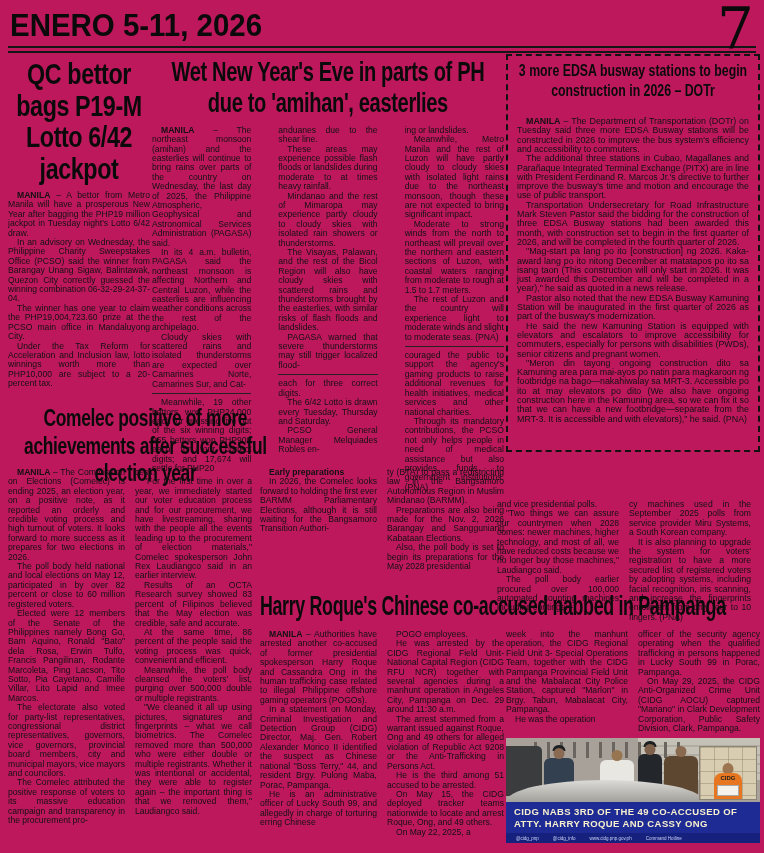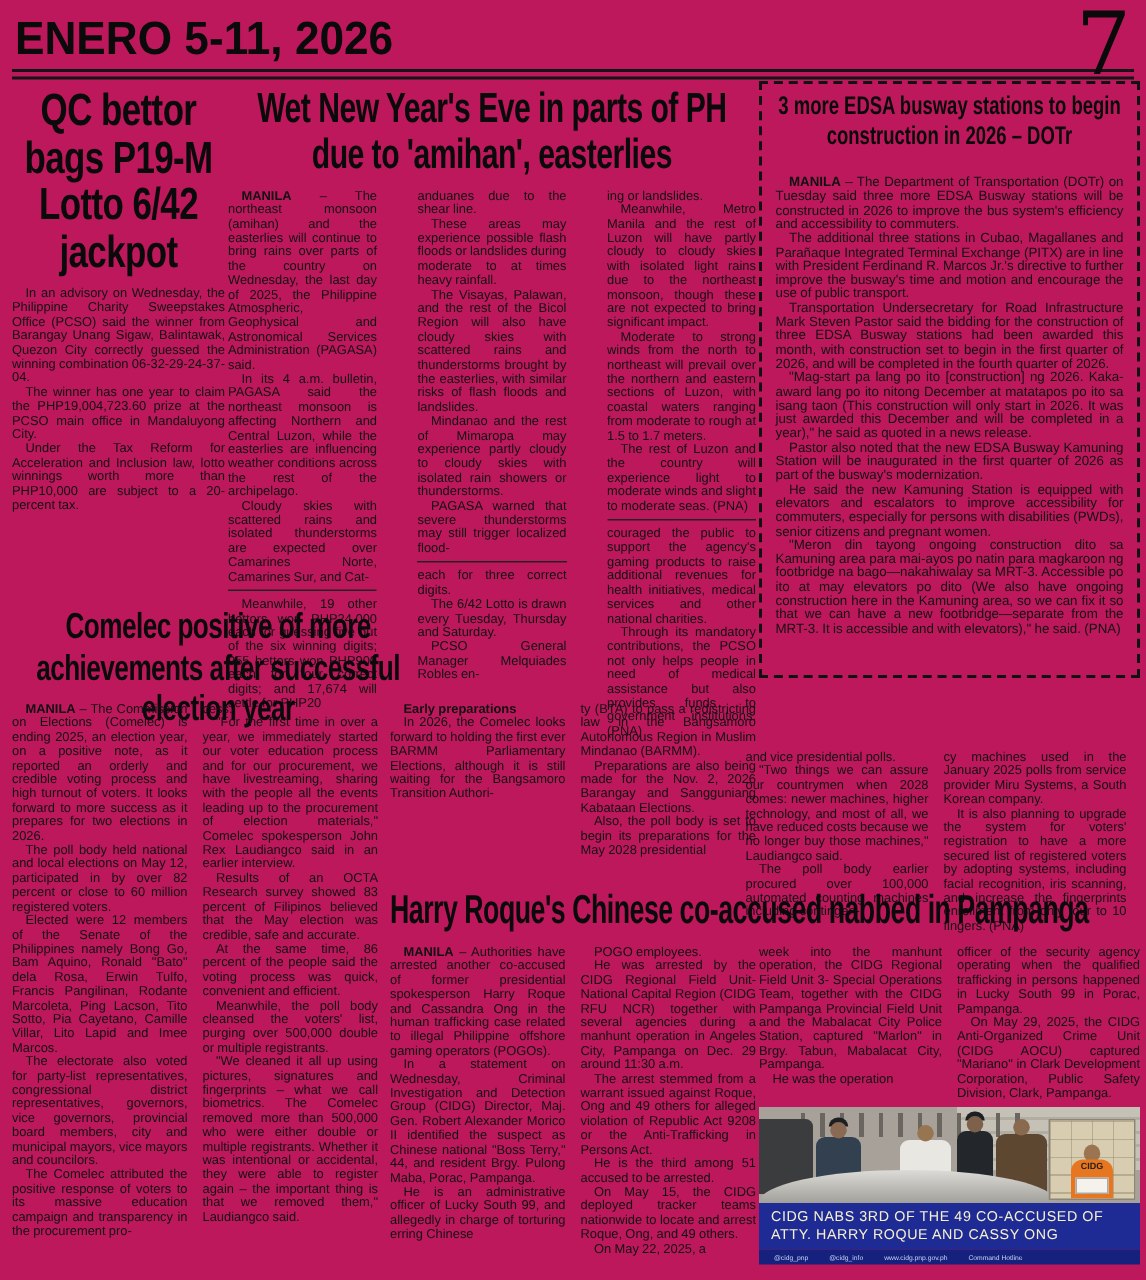--- a/index.html
+++ b/index.html
@@ -72,37 +72,38 @@
   .ph-inset .grid{position:absolute;inset:0;
      background:repeating-linear-gradient(90deg,rgba(120,110,85,.35) 0 1px,rgba(0,0,0,0) 1px 14px),
                 repeating-linear-gradient(rgba(120,110,85,.35) 0 1px,rgba(0,0,0,0) 1px 12px);}
   .inset-man{position:absolute;left:50%;bottom:0;transform:translateX(-50%);
              width:28px;height:26px;background:#e6761f;border-radius:8px 8px 0 0;
              text-align:center;font-size:6px;font-weight:bold;color:#26221c;line-height:10px;}
   .inset-head{position:absolute;left:50%;bottom:24px;transform:translateX(-50%);
               width:11px;height:12px;border-radius:50%;background:#9c7450;}
   .inset-sign{position:absolute;left:50%;bottom:3px;transform:translateX(-50%);
               width:20px;height:9px;background:#f4f2ea;border:1px solid #aaa;}
-  .ph-caption{background:#1e2b94;color:#f7f0cf;font-weight:normal;font-size:9.5px;
+  .ph-caption{background:#1e2b94;color:#f7f0cf;font-weight:bold;font-size:9.5px;
               line-height:12px;letter-spacing:.4px;padding:4px 8px 3px;}
   .ph-footer{background:#15217d;color:#c9d1f5;font-size:4.5px;height:10px;
              display:flex;align-items:center;gap:14px;padding:0 10px;}
 </style>
 </head>
 <body>
 
 <div class="page">
 
   <div class="masthead">ENERO 5-11, 2026</div>
   <div class="head-rule"></div>
   <div class="pagenum">7</div>
 
   <section class="abs art-lotto">
     <h1 class="hl hl-lotto">QC bettor bags P19-M Lotto 6/42 jackpot</h1>
     <div class="bt">
+        <p><b>MANILA</b> – A bettor from Metro Manila will have a prosperous New Year after bagging the PHP19 million jackpot in Tuesday night's Lotto 6/42 draw.</p>
         <p>In an advisory on Wednesday, the Philippine Charity Sweepstakes Office (PCSO) said the winner from Barangay Unang Sigaw, Balintawak, Quezon City correctly guessed the winning combination 06-32-29-24-37-04.</p>
         <p>The winner has one year to claim the PHP19,004,723.60 prize at the PCSO main office in Mandaluyong City.</p>
         <p>Under the Tax Reform for Acceleration and Inclusion law, lotto winnings worth more than PHP10,000 are subject to a 20-percent tax.</p>
       </div>
   </section>
 
   <section class="abs art-weather">
     <h1 class="hl hl-weather">Wet New Year's Eve in parts of PH due to 'amihan', easterlies</h1>
     <div class="cols">
       <div class="col">
@@ -113,22 +114,22 @@
           </div>
         <hr class="jrule">
         <div class="bt">
             <p>Meanwhile, 19 other bettors won PHP24,000 each for guessing five out of the six winning digits; 955 bettors won PHP900 each for four correct digits; and 17,674 will settle for PHP20</p>
           </div>
       </div>
       <div class="col">
         <div class="bt">
             <p class="cont">anduanes due to the shear line.</p>
             <p>These areas may experience possible flash floods or landslides during moderate to at times heavy rainfall.</p>
+            <p>Mindanao and the rest of Mimaropa may experience partly cloudy to cloudy skies with isolated rain showers or thunderstorms.</p>
             <p>The Visayas, Palawan, and the rest of the Bicol Region will also have cloudy skies with scattered rains and thunderstorms brought by the easterlies, with similar risks of flash floods and landslides.</p>
-            <p>Mindanao and the rest of Mimaropa may experience partly cloudy to cloudy skies with isolated rain showers or thunderstorms.</p>
             <p>PAGASA warned that severe thunderstorms may still trigger localized flood-</p>
           </div>
         <hr class="jrule">
         <div class="bt">
             <p class="cont">each for three correct digits.</p>
             <p>The 6/42 Lotto is drawn every Tuesday, Thursday and Saturday.</p>
             <p>PCSO General Manager Melquiades Robles en-</p>
           </div>
       </div>
       <div class="col">
@@ -194,32 +195,32 @@
     </div>
   </section>
   <section class="abs comelec-c56">
     <div class="ccols">
       <div class="col bt">
           <p class="cont">and vice presidential polls.</p>
           <p>"Two things we can assure our countrymen when 2028 comes: newer machines, higher technology, and most of all, we have reduced costs because we no longer buy those machines," Laudiangco said.</p>
           <p>The poll body earlier procured over 100,000 automated counting machines including contingen-</p>
         </div>
       <div class="col bt">
-          <p class="cont">cy machines used in the January 2025 polls from service provider Miru Systems, a South Korean company.</p>
+          <p class="cont">cy machines used in the September 2025 polls from service provider Miru Systems, a South Korean company.</p>
           <p>It is also planning to upgrade the system for voters' registration to have a more secured list of registered voters by adopting systems, including facial recognition, iris scanning, and increase the fingerprints enrollment from only four to 10 fingers. (PNA)</p>
         </div>
     </div>
   </section>
 
   <h1 class="abs hl hl-roque roque-hl">Harry Roque's Chinese co-accused nabbed in Pampanga</h1>
   <section class="abs roque-ab">
     <div class="ccols">
       <div class="col bt">
           <p><b>MANILA</b> – Authorities have arrested another co-accused of former presidential spokesperson Harry Roque and Cassandra Ong in the human trafficking case related to illegal Philippine offshore gaming operators (POGOs).</p>
-          <p>In a statement on Wednesday, Criminal Investigation and Detection Group (CIDG) Director, Maj. Gen. Robert Alexander Morico II identified the suspect as Chinese national "Boss Terry," 44, and resident Brgy. Pulong Maba, Porac, Pampanga.</p>
+          <p>In a statement on Monday, Criminal Investigation and Detection Group (CIDG) Director, Maj. Gen. Robert Alexander Morico II identified the suspect as Chinese national "Boss Terry," 44, and resident Brgy. Pulong Maba, Porac, Pampanga.</p>
           <p>He is an administrative officer of Lucky South 99, and allegedly in charge of torturing erring Chinese</p>
         </div>
       <div class="col bt">
           <p>POGO employees.</p>
           <p>He was arrested by the CIDG Regional Field Unit-National Capital Region (CIDG RFU NCR) together with several agencies during a manhunt operation in Angeles City, Pampanga on Dec. 29 around 11:30 a.m.</p>
           <p>The arrest stemmed from a warrant issued against Roque, Ong and 49 others for alleged violation of Republic Act 9208 or the Anti-Trafficking in Persons Act.</p>
           <p>He is the third among 51 accused to be arrested.</p>
           <p>On May 15, the CIDG deployed tracker teams nationwide to locate and arrest Roque, Ong, and 49 others.</p>
           <p>On May 22, 2025, a</p>
         </div>

